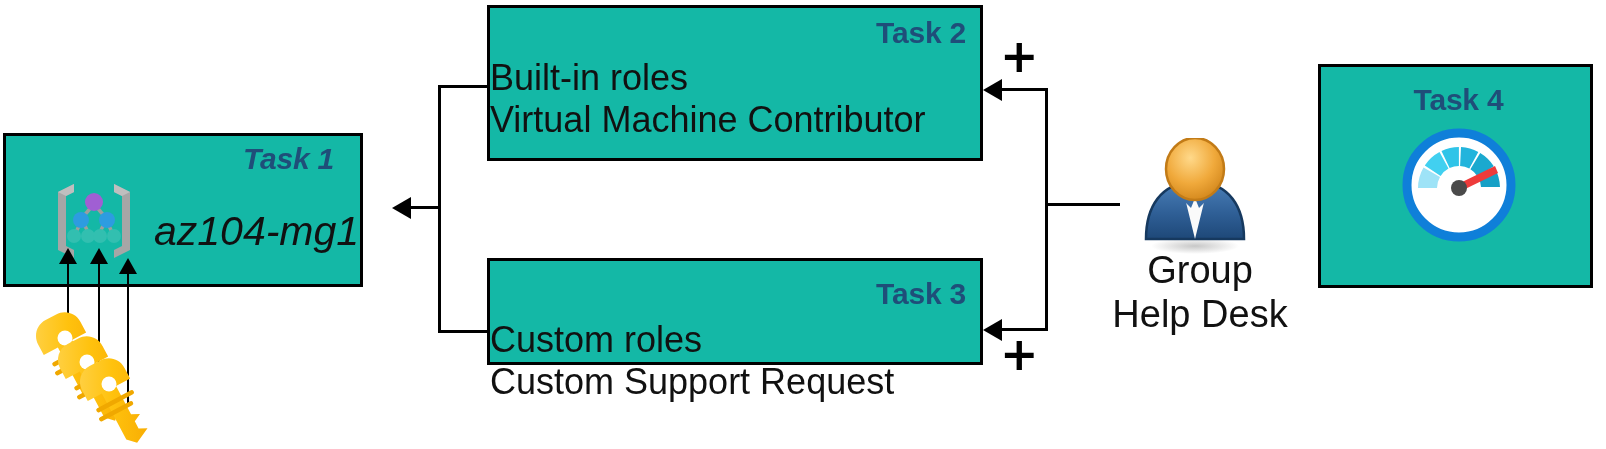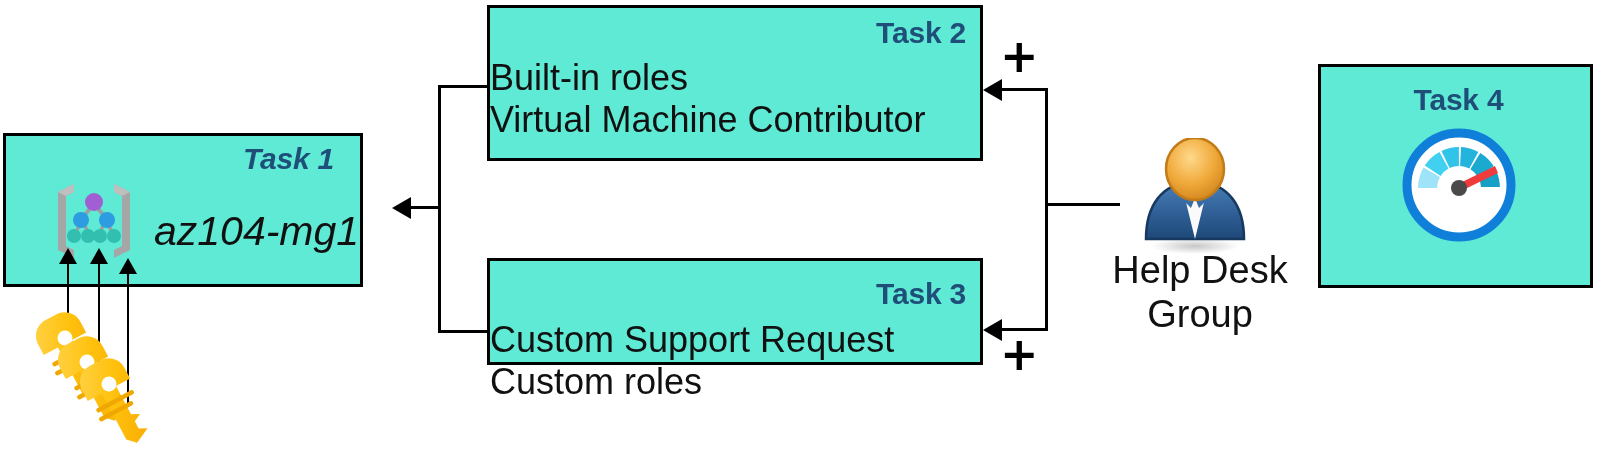--- a/index.html
+++ b/index.html
@@ -15,21 +15,21 @@
     width: 1606px;
     height: 449px;
     background: #ffffff;
     overflow: hidden;
   }
 
   
   .task-box {
     position: absolute;
     box-sizing: border-box;
-    background: #5eead4;
+    background: #14b8a6;
     border: 3px solid #000000;
   }
   .task-label {
     position: absolute;
     color: #1F4E79;
     font-weight: bold;
     font-size: 30px;
     line-height: 1;
     letter-spacing: -0.2px;
     white-space: nowrap;
@@ -160,22 +160,22 @@
     <div class="task-label" id="task2-label">Task 2</div>
     <div class="box-text" id="task2-lines">
       <div>Built-in roles</div>
       <div>Virtual Machine Contributor</div>
     </div>
   </div>
 
   <div class="task-box" id="task3">
     <div class="task-label" id="task3-label">Task 3</div>
     <div class="box-text" id="task3-lines">
+      <div>Custom roles</div>
       <div>Custom Support Request</div>
-      <div>Custom roles</div>
     </div>
   </div>
 
   <div class="task-box" id="task4">
     <div class="task-label" id="task4-label">Task 4</div>
     <div id="task4-gauge">
       <svg width="120" height="120" viewBox="0 0 120 120">
         <circle cx="60" cy="60" r="52" fill="#ffffff" stroke="#0F7FD9" stroke-width="9"></circle>
         <g transform="translate(60,63)">
 
@@ -240,22 +240,22 @@
 
         <path d="M52 48 L65 101 L78 48 L65 60 Z" fill="#FAFAFA"></path>
 
         <path d="M52 48 L65 60 L61 70 L47 56 Z" fill="#3A6CA5"></path>
         <path d="M78 48 L65 60 L69 70 L83 56 Z" fill="#3A6CA5"></path>
 
         <ellipse cx="65" cy="31" rx="29" ry="31" fill="url(#headG)" stroke="#C27B17" stroke-width="2.5"></ellipse>
       </svg>
     </div>
     <div id="helpdesk-caption">
+      <div>Group</div>
       <div>Help Desk</div>
-      <div>Group</div>
     </div>
   </div>
 
   <div class="thin-v" style="left:67px; top:262px; height:90px;"></div>
   <div class="arrow-up" style="left:59px; top:248px;"></div>
 
   <div class="thin-v" style="left:98px; top:262px; height:118px;"></div>
   <div class="arrow-up" style="left:90px; top:248px;"></div>
 
   <div class="thin-v" style="left:127px; top:272px; height:135px;"></div>

